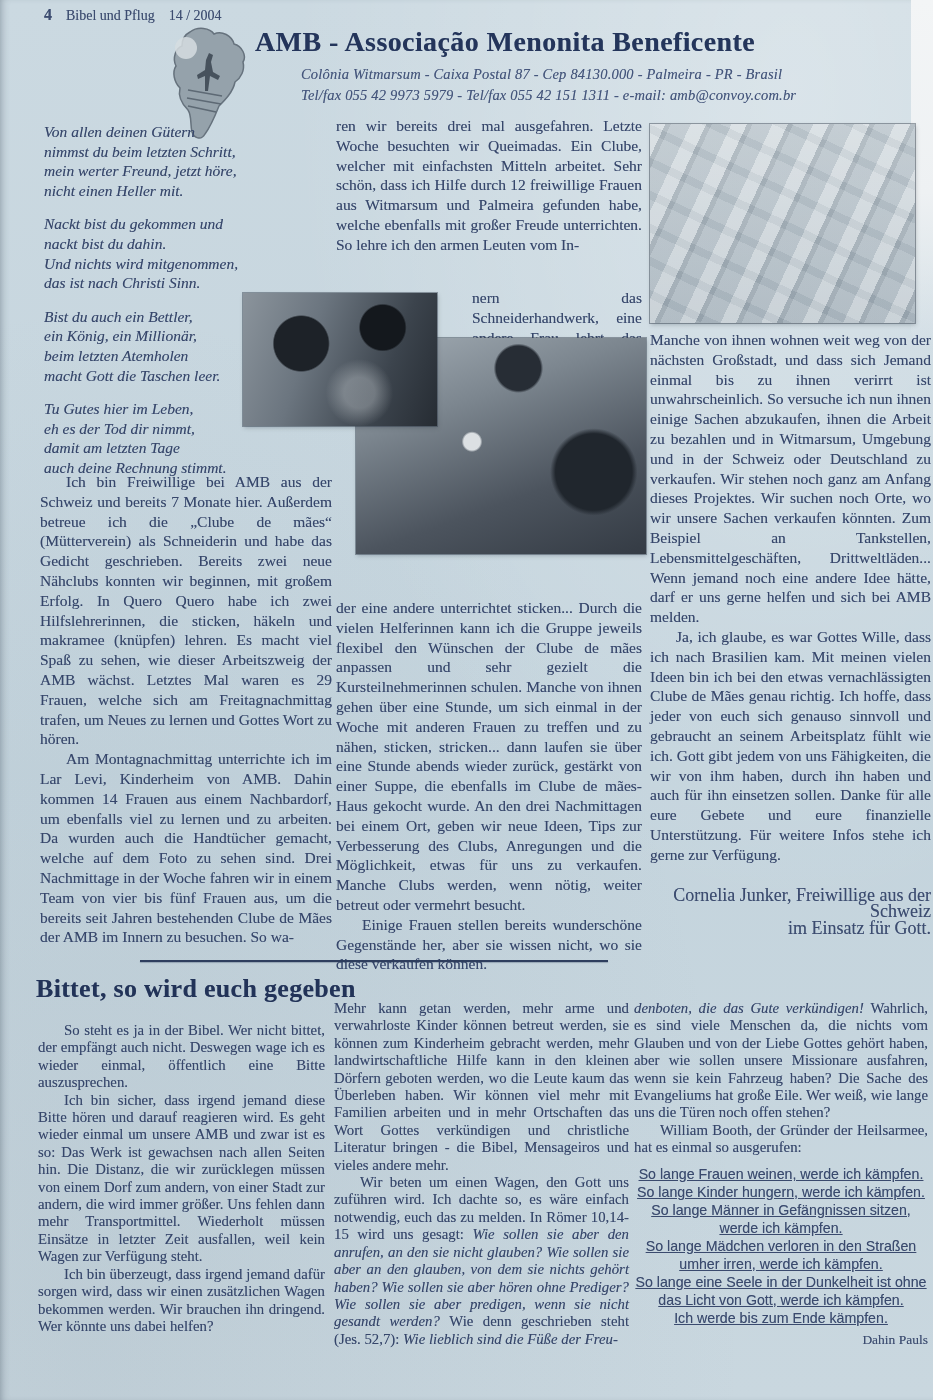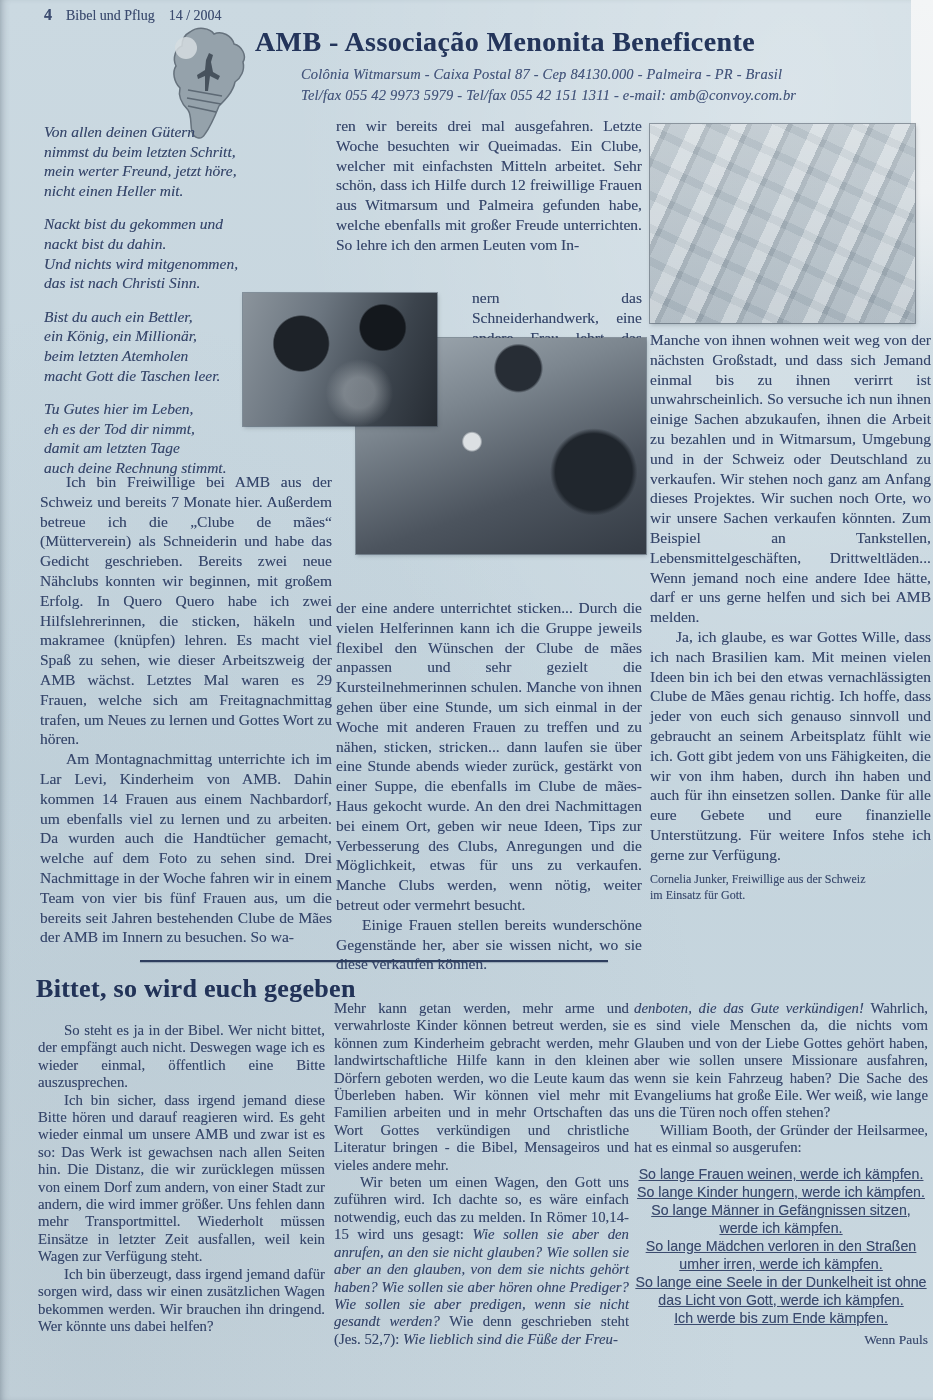--- a/index.html
+++ b/index.html
@@ -35,21 +35,21 @@
   .it{font-style:italic;}
   
   .poem{position:absolute;left:44px;top:122px;width:280px;
     font-style:italic;font-size:15.5px;line-height:19.6px;}
   .poem .stanza{white-space:pre-line;margin:0 0 14px 0;}
   .col1-body{left:40px;top:472px;width:292px;}
   .col2-p1{left:336px;top:116px;width:306px;}
   .col2-wrap{left:472px;top:288px;width:170px;}
   .col2-p2{left:336px;top:558px;width:306px;margin-top:40px;}
   .col3-body{left:650px;top:330px;width:281px;}
-  .byline{margin-top:6px;text-align:left;font-size:12px;line-height:16.5px;
+  .byline{margin-top:22px;text-align:right;font-size:18px;line-height:16.5px;
     white-space:pre-line;color:#3c4c70;}
   
   .photo{position:absolute;box-shadow:0 0 0 1px rgba(50,62,75,0.45), 1px 2px 4px rgba(40,52,65,0.25);}
   .photo-a{left:243px;top:293px;width:194px;height:133px;
     background:
       radial-gradient(circle at 30% 38%, #1d2228 0 17%, rgba(0,0,0,0) 18%),
       radial-gradient(circle at 72% 26%, #14181d 0 13%, rgba(0,0,0,0) 14%),
       radial-gradient(circle at 60% 75%, rgba(210,216,220,0.35) 0 10%, rgba(0,0,0,0) 22%),
       linear-gradient(110deg,#8b949c 0%,#6b757f 35%,#3c444d 72%,#262c33 100%);}
   .photo-b{left:356px;top:338px;width:290px;height:216px;
@@ -168,16 +168,16 @@
     <p class="indent">William Booth, der Gründer der Heilsarmee, hat es einmal so ausgerufen:</p>
     <div class="quote">So lange Frauen weinen, werde ich kämpfen.
 So lange Kinder hungern, werde ich kämpfen.
 So lange Männer in Gefängnissen sitzen,
 werde ich kämpfen.
 So lange Mädchen verloren in den Straßen
 umher irren, werde ich kämpfen.
 So lange eine Seele in der Dunkelheit ist ohne
 das Licht von Gott, werde ich kämpfen.
 Ich werde bis zum Ende kämpfen.</div>
-    <div class="signature">Wenn Pauls</div>
+    <div class="signature">Dahin Pauls</div>
   </div>
 
 </div>
 
 </body></html>

